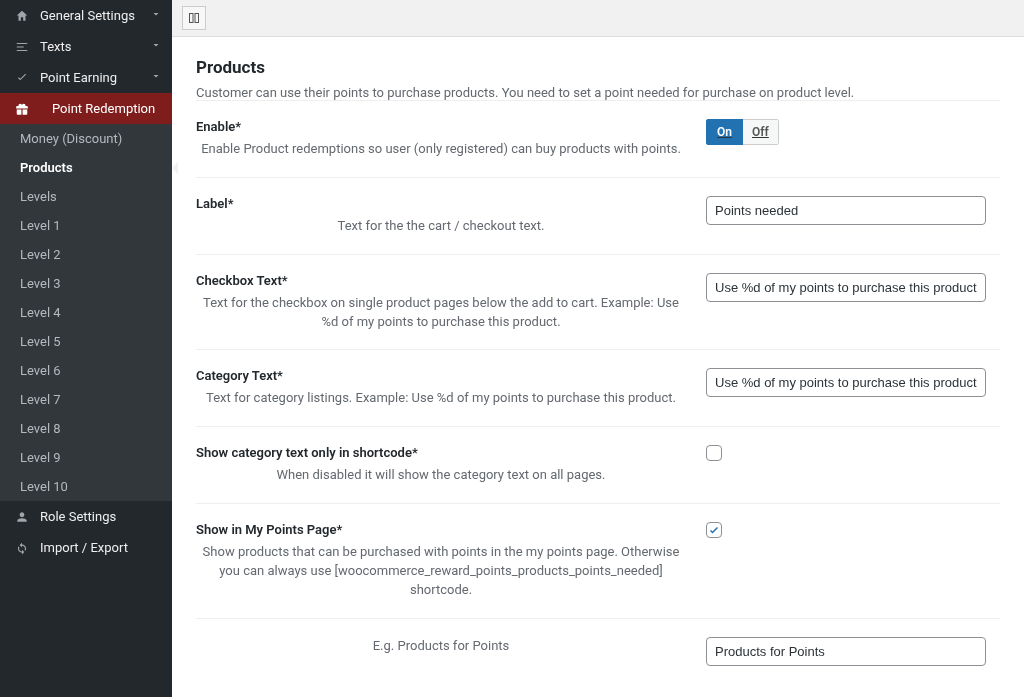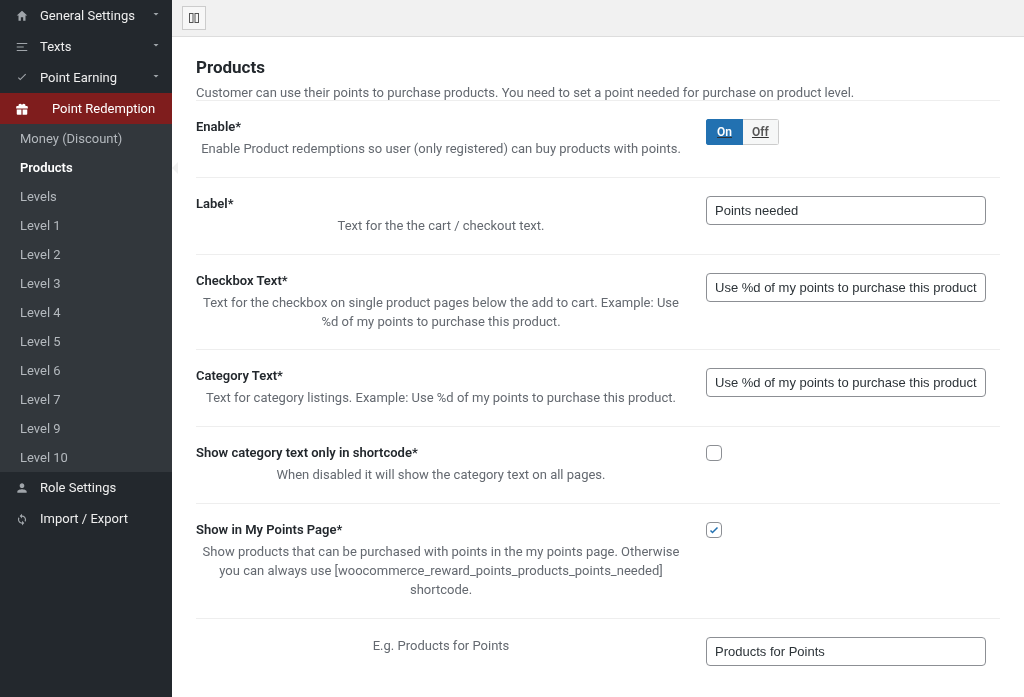--- a/index.html
+++ b/index.html
@@ -235,20 +235,21 @@
         <span class="arrow-indicator"></span>
       </div>
       <div class="sub-item"><span>Levels</span></div>
       <div class="sub-item"><span>Level 1</span></div>
       <div class="sub-item"><span>Level 2</span></div>
       <div class="sub-item"><span>Level 3</span></div>
       <div class="sub-item"><span>Level 4</span></div>
       <div class="sub-item"><span>Level 5</span></div>
       <div class="sub-item"><span>Level 6</span></div>
       <div class="sub-item"><span>Level 7</span></div>
+      <div class="sub-item"><span>Level 8</span></div>
       <div class="sub-item"><span>Level 9</span></div>
       <div class="sub-item"><span>Level 10</span></div>
     </div>
 
     <div class="side-item">
       <span class="icon">
         <svg width="14" height="14" viewBox="0 0 24 24" fill="currentColor">
             <path d="M12 12c2.2 0 4-1.8 4-4s-1.8-4-4-4-4 1.8-4 4 1.8 4 4 4zm0 2c-2.7 0-8 1.3-8 4v2h16v-2c0-2.7-5.3-4-8-4z"></path>
           </svg>
       </span>

